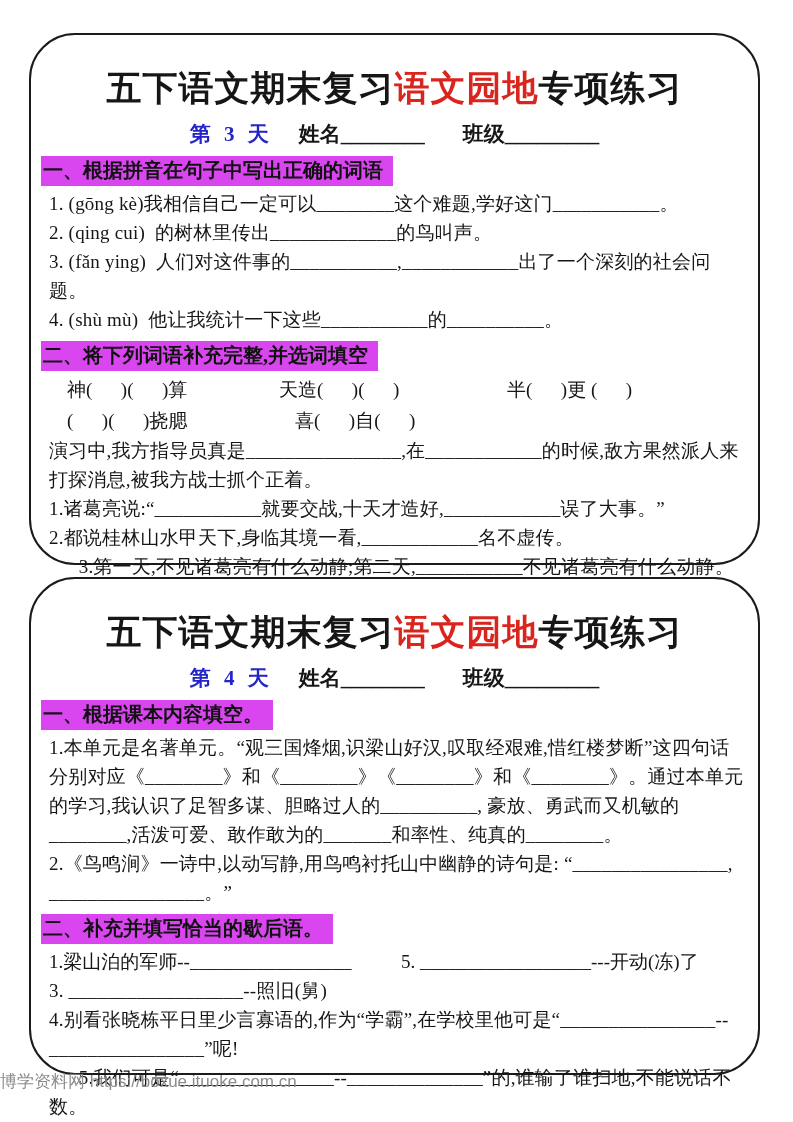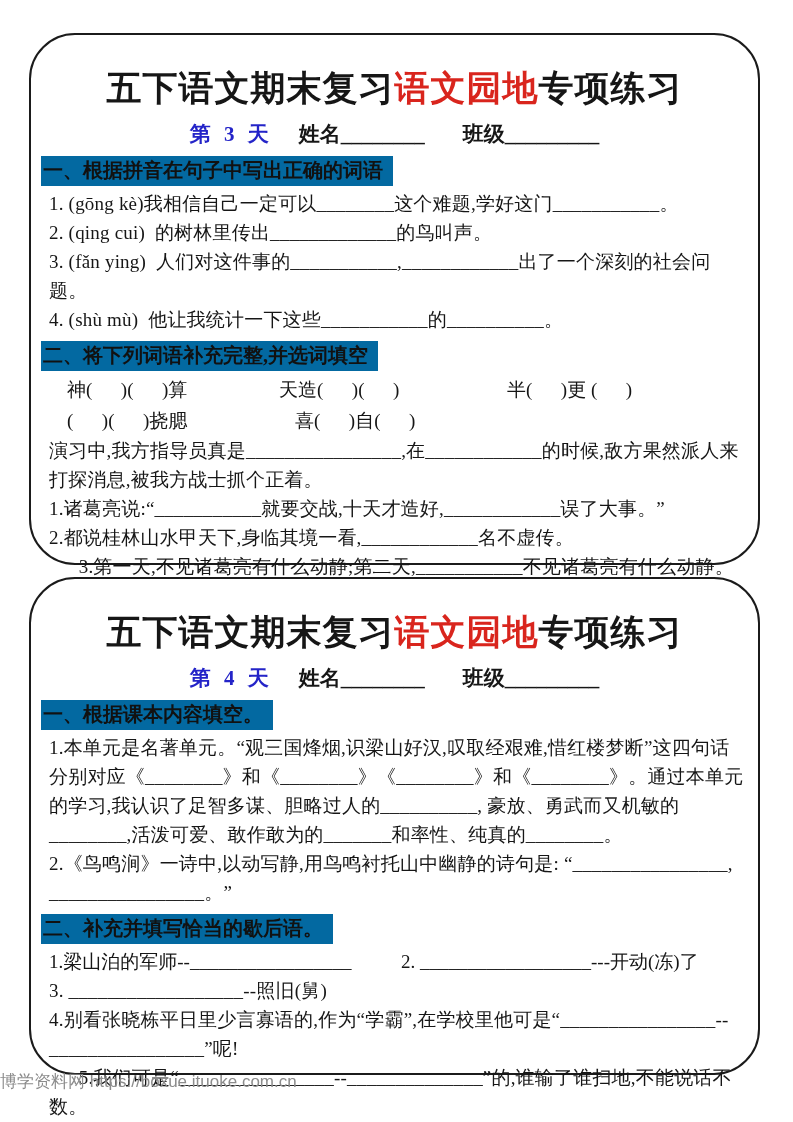--- a/index.html
+++ b/index.html
@@ -22,21 +22,21 @@
   .title .red{color:#d9251d;}
   .dayline{
     text-align:center;font-size:21px;font-weight:bold;margin-top:8px;line-height:30px;
     white-space:pre;
   }
   .day{color:#2424c8;letter-spacing:4px;margin-right:26px;}
   .nb{margin-right:38px;}
   .blank{font-weight:bold;}
   .sec{margin:7px 0 3px 0;}
   .hl{
-    display:inline-block;background:#0369a1;color:#111;
+    display:inline-block;background:#d946ef;color:#111;
     font-size:20px;font-weight:bold;padding:2px 10px 3px 2px;line-height:25px;
   }
   .line{
     font-size:19px;line-height:29px;margin-left:8px;white-space:pre-wrap;
     letter-spacing:0.2px;
   }
   .wrow{display:flex;font-size:19px;line-height:31px;margin-left:26px;white-space:pre;}
   .wcell1{width:212px;}
   .wcell2{width:228px;}
   .wcell3{flex:1;}
@@ -75,19 +75,19 @@
 <div class="card day4">
   <div class="title"><span>五下语文期末复习</span><span class="red">语文园地</span><span>专项练习</span></div>
 
   <div class="dayline"><span class="day">第 4 天</span><span>姓名</span><span class="blank nb">________</span><span>班级</span><span class="blank">_________</span></div>
 
   <div class="sec"><span class="hl">一、根据课本内容填空。</span></div>
   <div class="line">1.本单元是名著单元。“观三国烽烟,识梁山好汉,叹取经艰难,惜红楼梦断”这四句话分别对应《________》和《________》《________》和《________》。通过本单元的学习,我认识了足智多谋、胆略过人的__________, 豪放、勇武而又机敏的________,活泼可爱、敢作敢为的_______和率性、纯真的________。</div>
   <div class="line">2.《鸟鸣涧》一诗中,以动写静,用鸟鸣衬托山中幽静的诗句是: “________________, ________________。”</div>
 
   <div class="sec"><span class="hl">二、补充并填写恰当的歇后语。</span></div>
-  <div class="hxrow"><span class="hxa">1.梁山泊的军师--_________________</span><span class="hxb">2. __________________---开动(冻)了</span></div>
+  <div class="hxrow"><span class="hxa">1.梁山泊的军师--_________________</span><span class="hxb">5. __________________---开动(冻)了</span></div>
   <div class="line">3. __________________--照旧(舅)</div>
   <div class="line">4.别看张晓栋平日里少言寡语的,作为“学霸”,在学校里他可是“________________--________________”呢!</div>
   <div class="line">      5.我们可是“________________--______________”的,谁输了谁扫地,不能说话不数。</div>
 </div>
 
 <div class="footer">博学资料网 https://boxue.ituoke.com.cn</div>
 
 </body></html>

